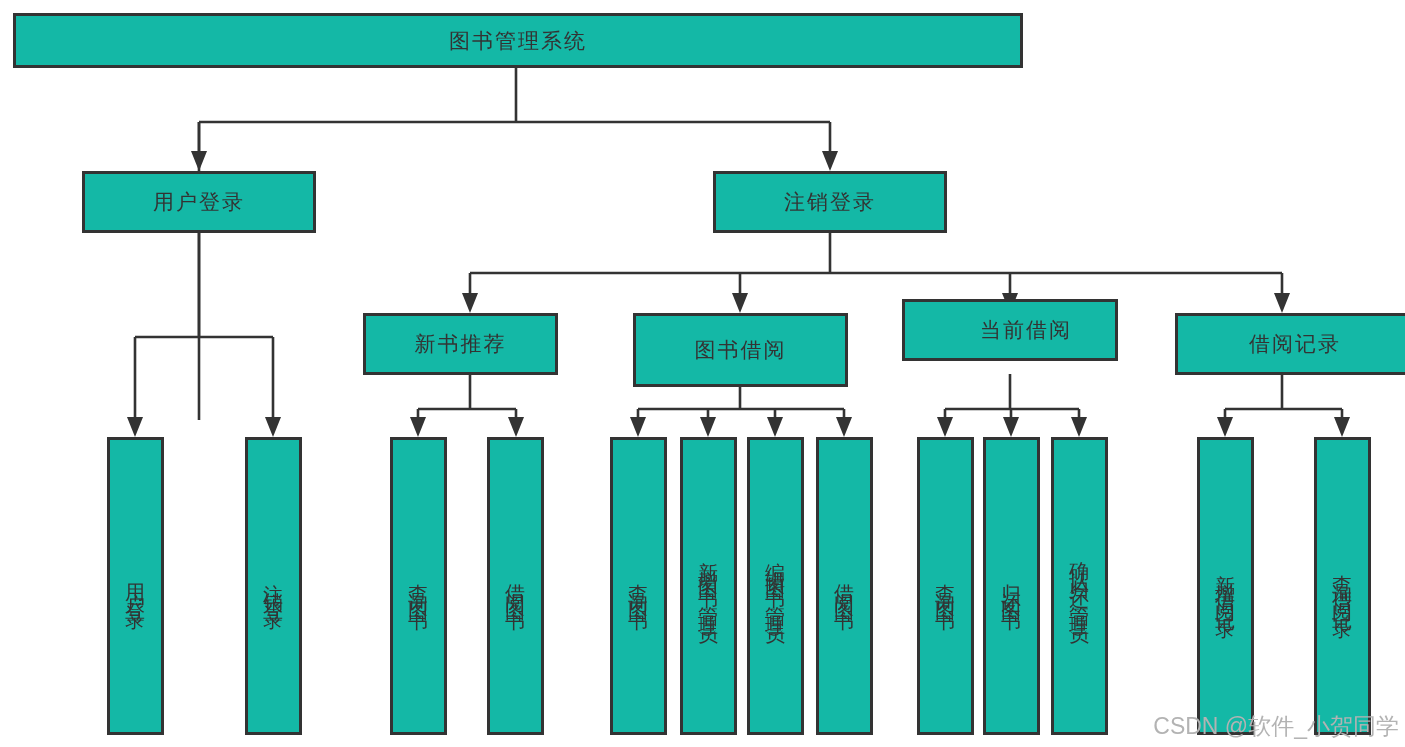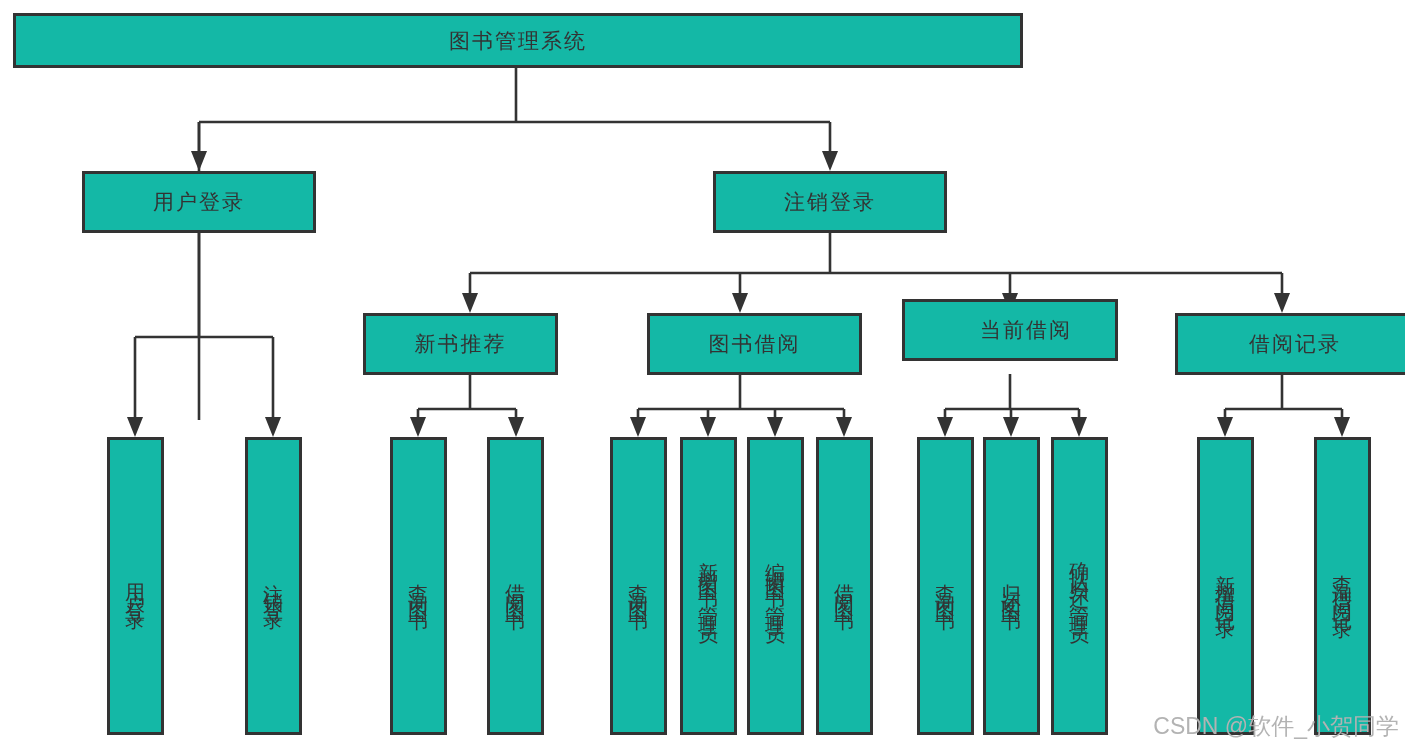--- a/index.html
+++ b/index.html
@@ -119,21 +119,21 @@
   <div class="node hnode" style="left:82px; top:171px; width:234px; height:62px;">
     <span>用户登录</span>
   </div>
   <div class="node hnode" style="left:713px; top:171px; width:234px; height:62px;">
     <span>注销登录</span>
   </div>
 
   <div class="node hnode" style="left:363px; top:313px; width:195px; height:62px;">
     <span>新书推荐</span>
   </div>
-  <div class="node hnode" style="left:633px; top:313px; width:215px; height:62px;margin-left:14px;">
+  <div class="node hnode" style="left:633px; top:313px; width:215px; height:74px;">
     <span>图书借阅</span>
   </div>
   <div class="node hnode" style="left:902px; top:299px; width:216px; height:62px;padding-left:32px;">
     <span>当前借阅</span>
   </div>
   <div class="node hnode" style="left:1175px; top:313px; width:240px; height:62px;">
     <span>借阅记录</span>
   </div>
 
   <div class="node leaf" style="left:107px;">

